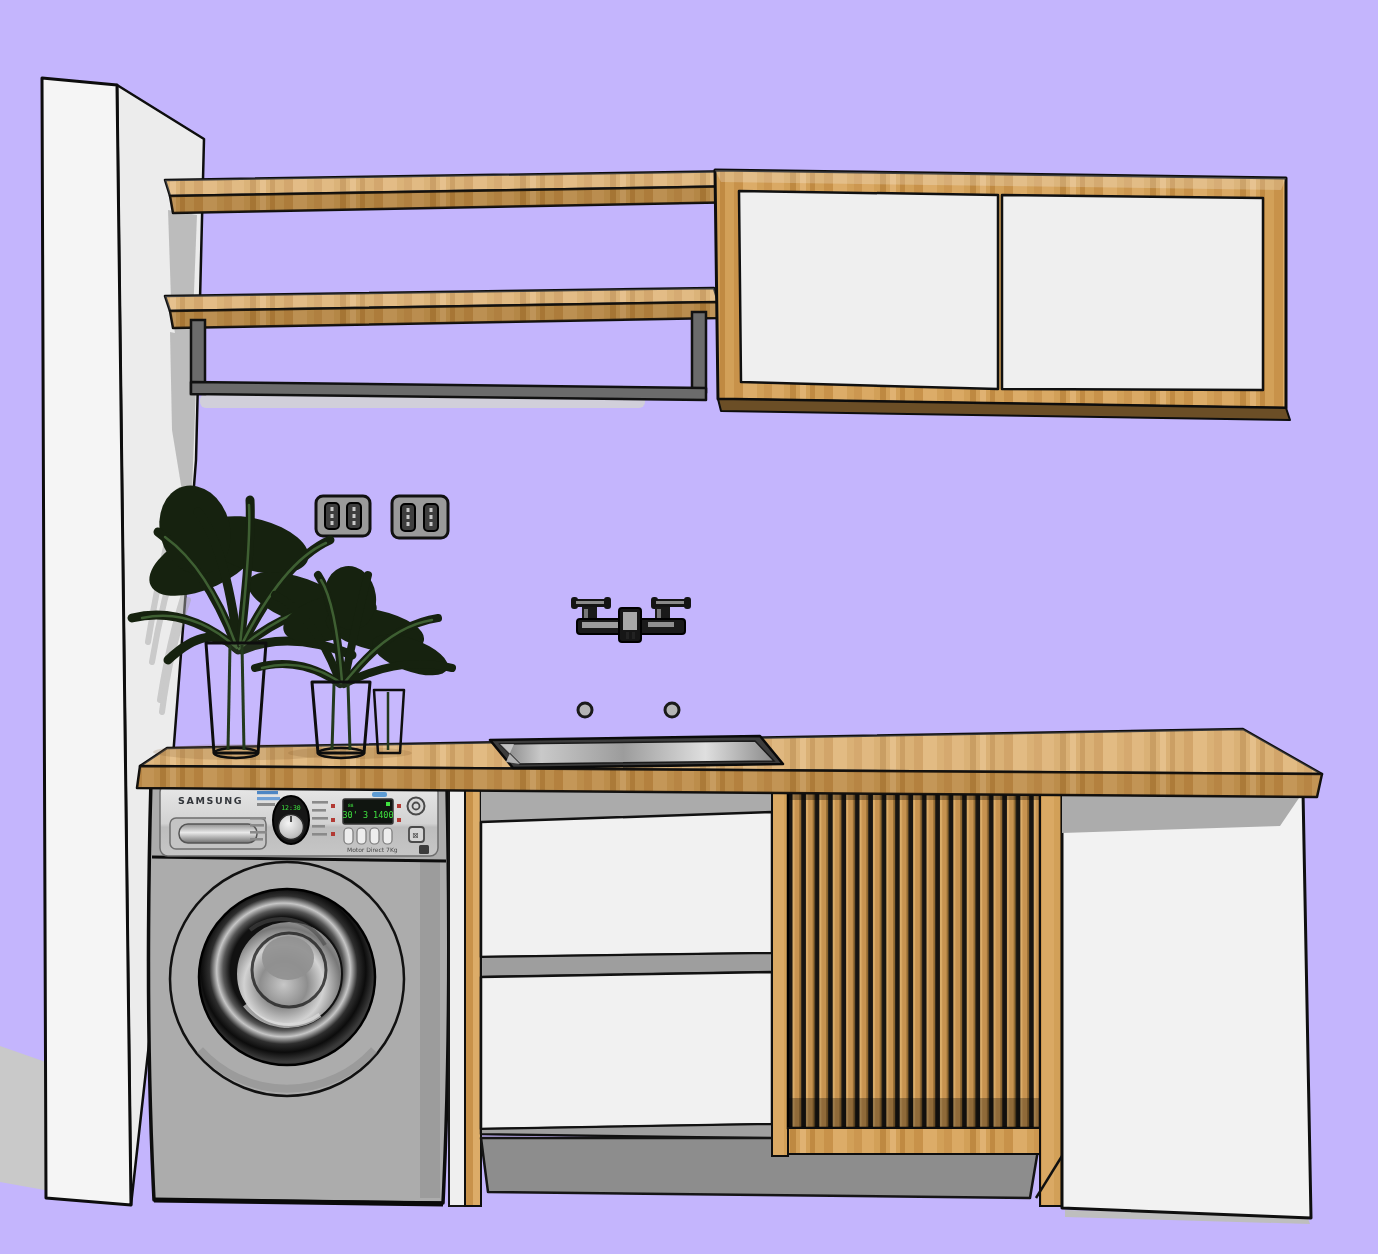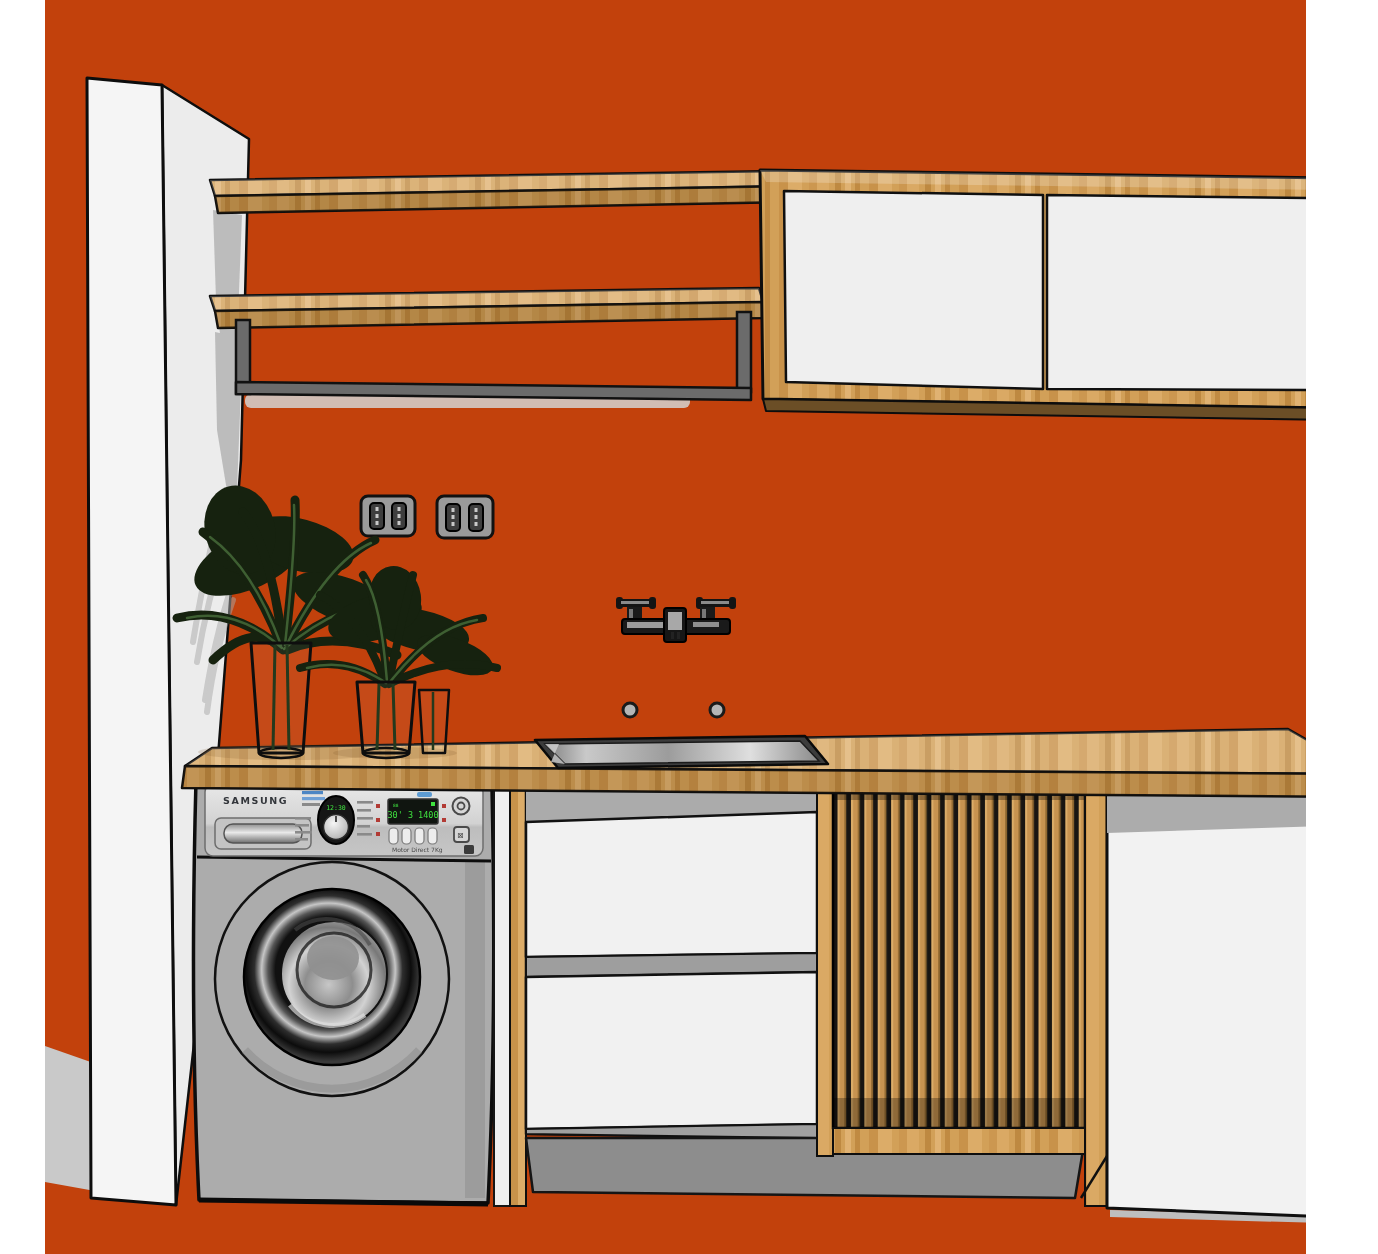--- a/index.html
+++ b/index.html
@@ -1,16 +1,16 @@
 <!DOCTYPE html>
 <html><head>
 <meta charset="utf-8">
 <style>
   html,body{margin:0;padding:0;background:#ffffff;font-family:"DejaVu Sans",sans-serif;}
-  .stage{position:relative;width:1261px;height:1254px;background:#c2410c;overflow:hidden;margin-left:45px;}
+  .stage{position:relative;width:1378px;height:1254px;background:#c4b5fd;overflow:hidden;}
   svg{display:block;}
   text{user-select:none;}
   .led{font-family:"DejaVu Sans Mono",monospace;}
   .brand{font-family:"DejaVu Sans",sans-serif;font-weight:bold;letter-spacing:1.6px;}
   .tiny{font-family:"DejaVu Sans",sans-serif;}
 </style>
 </head>
 <body>
 
 <div class="stage">

